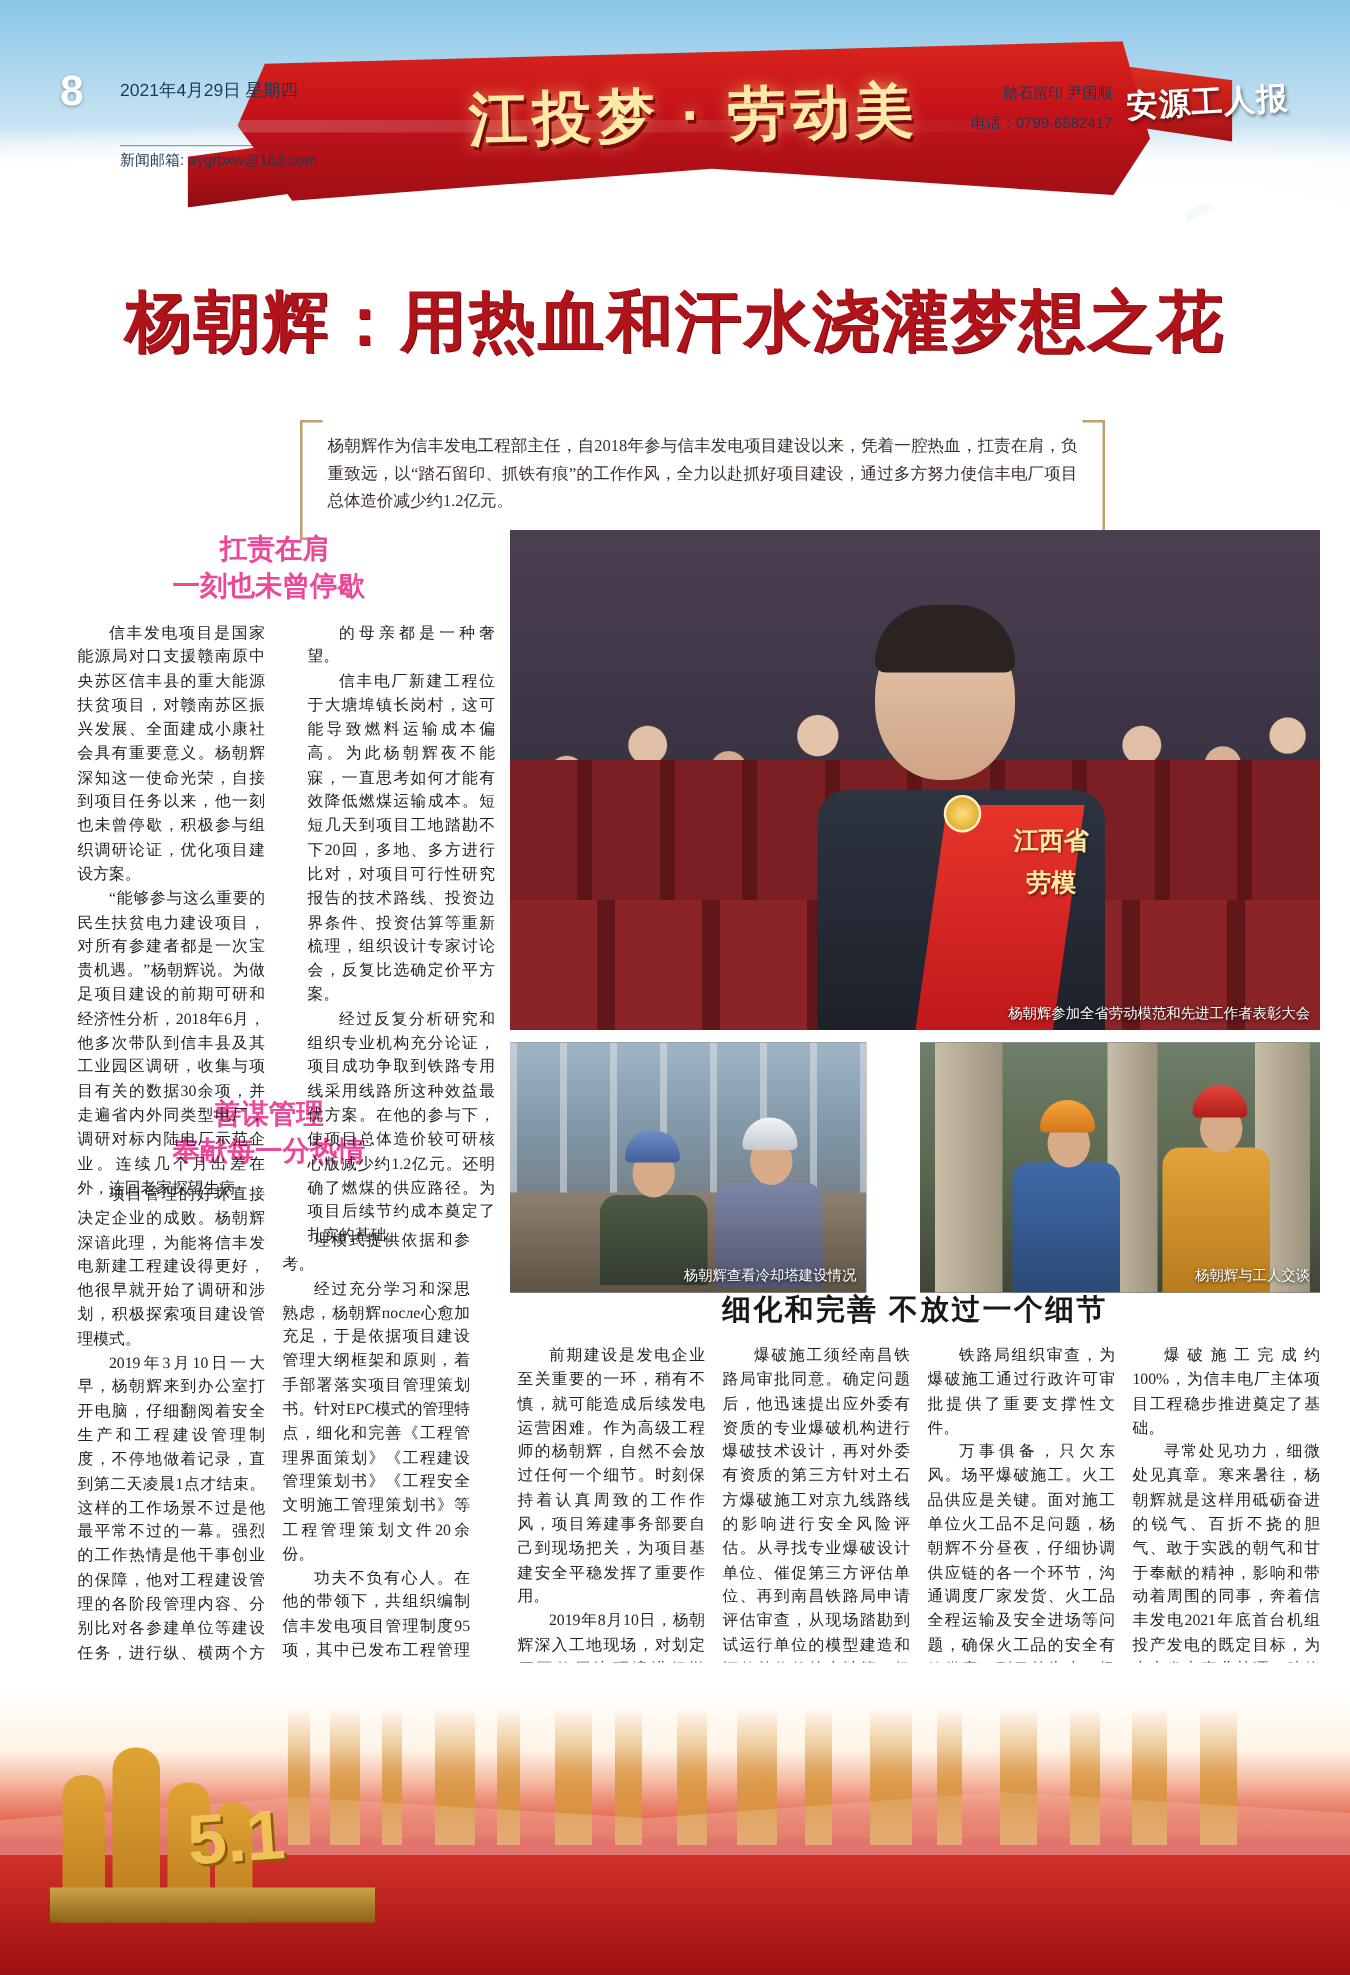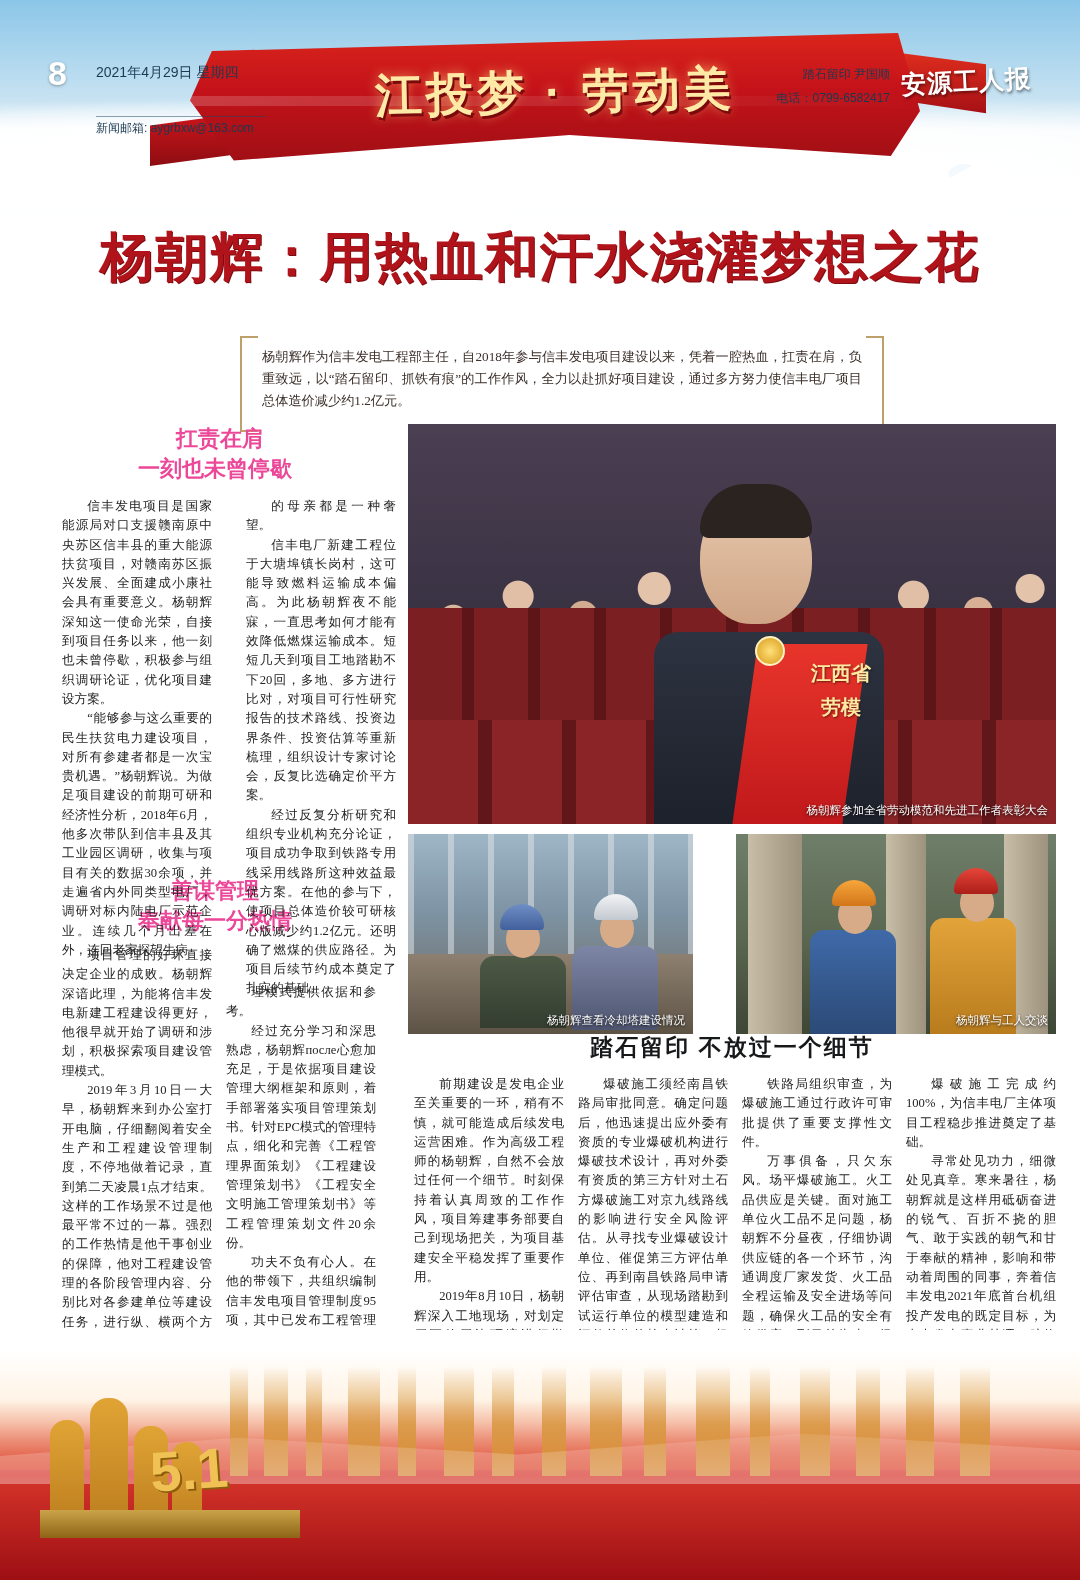--- a/index.html
+++ b/index.html
@@ -276,21 +276,21 @@
   <div class="lead-box">杨朝辉作为信丰发电工程部主任，自2018年参与信丰发电项目建设以来，凭着一腔热血，扛责在肩，负重致远，以“踏石留印、抓铁有痕”的工作作风，全力以赴抓好项目建设，通过多方努力使信丰电厂项目总体造价减少约1.2亿元。</div>
 
   <div class="sec-head sec1">
     <span class="l1">扛责在肩</span>
     <span class="l2">一刻也未曾停歇</span>
   </div>
   <div class="sec-head sec2">
     <span class="l1">善谋管理</span>
     <span class="l2">奉献每一分热情</span>
   </div>
-  <div class="sec3">踏石留印  不放过一个细节</div>
+  <div class="sec3">细化和完善  不放过一个细节</div>
 
   <div class="col c1">
     <p>信丰发电项目是国家能源局对口支援赣南原中央苏区信丰县的重大能源扶贫项目，对赣南苏区振兴发展、全面建成小康社会具有重要意义。杨朝辉深知这一使命光荣，自接到项目任务以来，他一刻也未曾停歇，积极参与组织调研论证，优化项目建设方案。</p>
     <p>“能够参与这么重要的民生扶贫电力建设项目，对所有参建者都是一次宝贵机遇。”杨朝辉说。为做足项目建设的前期可研和经济性分析，2018年6月，他多次带队到信丰县及其工业园区调研，收集与项目有关的数据30余项，并走遍省内外同类型电厂，调研对标内陆电厂示范企业。连续几个月出差在外，连回老家探望生病</p>
   </div>
   <div class="col c2">
     <p>的母亲都是一种奢望。</p>
     <p>信丰电厂新建工程位于大塘埠镇长岗村，这可能导致燃料运输成本偏高。为此杨朝辉夜不能寐，一直思考如何才能有效降低燃煤运输成本。短短几天到项目工地踏勘不下20回，多地、多方进行比对，对项目可行性研究报告的技术路线、投资边界条件、投资估算等重新梳理，组织设计专家讨论会，反复比选确定价平方案。</p>
     <p>经过反复分析研究和组织专业机构充分论证，项目成功争取到铁路专用线采用线路所这种效益最优方案。在他的参与下，使项目总体造价较可研核心版减少约1.2亿元。还明确了燃煤的供应路径。为项目后续节约成本奠定了扎实的基础。</p>
   </div>

